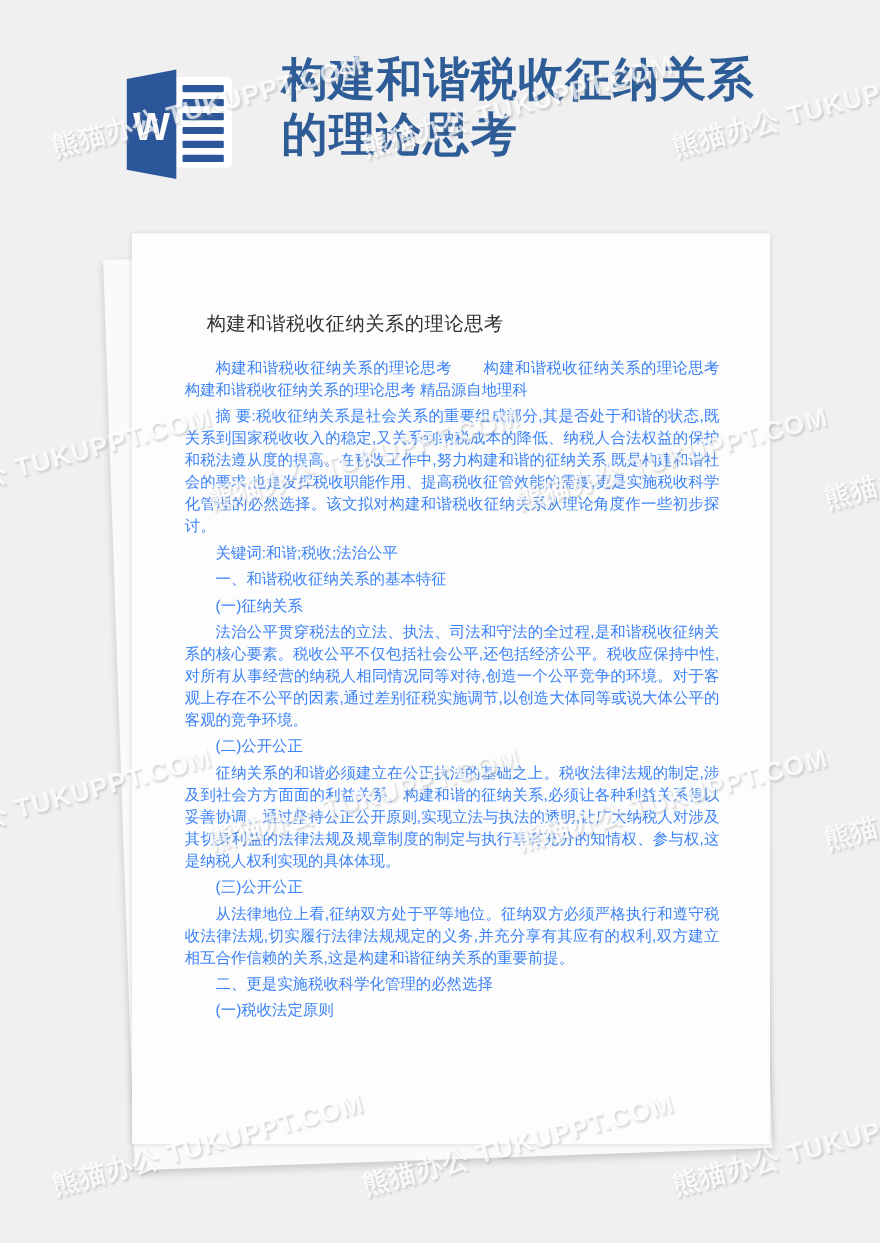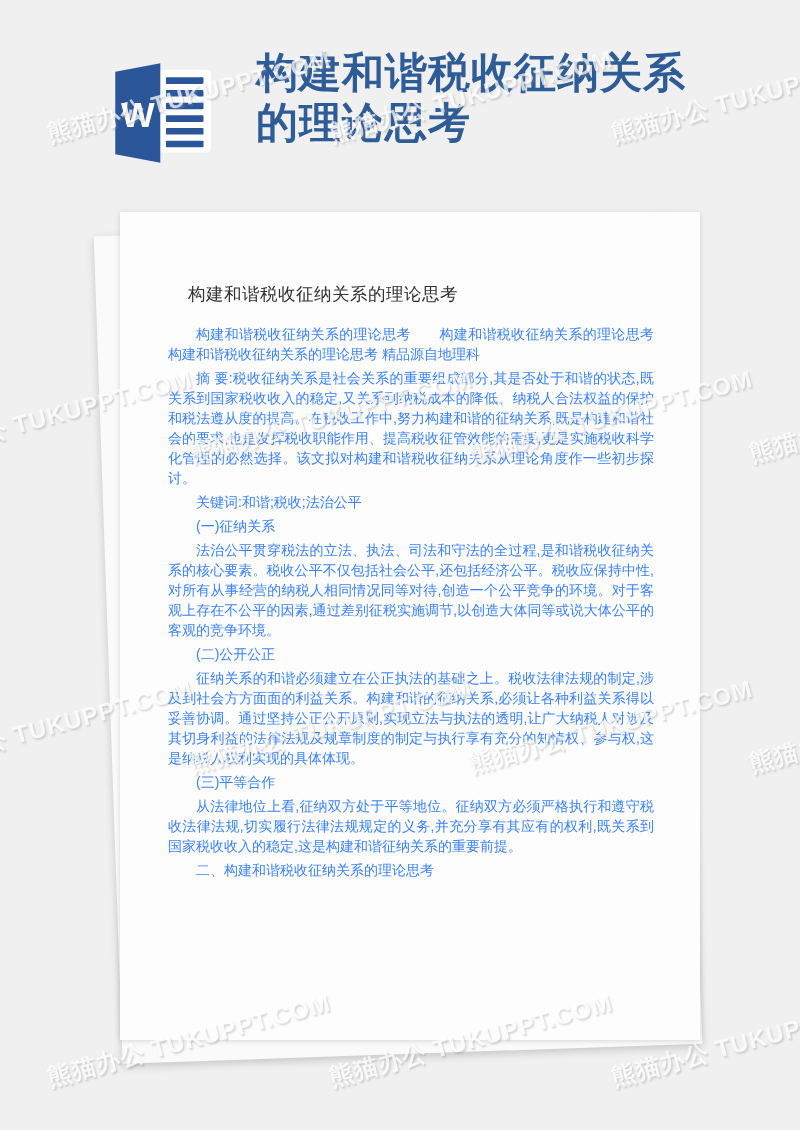--- a/index.html
+++ b/index.html
@@ -95,27 +95,29 @@
     <h1 class="page-title">构建和谐税收征纳关系的理论思考</h1>
   </div>
 
   <div class="paper back"></div>
   <div class="paper main">
     <h2 class="doc-title">构建和谐税收征纳关系的理论思考</h2>
     <div class="doc-body" id="doc-body">
         <p class="para">构建和谐税收征纳关系的理论思考　　构建和谐税收征纳关系的理论思考 构建和谐税收征纳关系的理论思考 精品源自地理科</p>
         <p class="para">摘 要:税收征纳关系是社会关系的重要组成部分,其是否处于和谐的状态,既关系到国家税收收入的稳定,又关系到纳税成本的降低、纳税人合法权益的保护和税法遵从度的提高。在税收工作中,努力构建和谐的征纳关系,既是构建和谐社会的要求,也是发挥税收职能作用、提高税收征管效能的需要,更是实施税收科学化管理的必然选择。该文拟对构建和谐税收征纳关系从理论角度作一些初步探讨。</p>
         <p class="para">关键词:和谐;税收;法治公平</p>
+        <p class="para">一、和谐税收征纳关系的基本特征</p>
         <p class="para">(一)征纳关系</p>
         <p class="para">法治公平贯穿税法的立法、执法、司法和守法的全过程,是和谐税收征纳关系的核心要素。税收公平不仅包括社会公平,还包括经济公平。税收应保持中性,对所有从事经营的纳税人相同情况同等对待,创造一个公平竞争的环境。对于客观上存在不公平的因素,通过差别征税实施调节,以创造大体同等或说大体公平的客观的竞争环境。</p>
         <p class="para">(二)公开公正</p>
         <p class="para">征纳关系的和谐必须建立在公正执法的基础之上。税收法律法规的制定,涉及到社会方方面面的利益关系。构建和谐的征纳关系,必须让各种利益关系得以妥善协调。通过坚持公正公开原则,实现立法与执法的透明,让广大纳税人对涉及其切身利益的法律法规及规章制度的制定与执行享有充分的知情权、参与权,这是纳税人权利实现的具体体现。</p>
-        <p class="para">(三)平等合作</p>
-        <p class="para">从法律地位上看,征纳双方处于平等地位。征纳双方必须严格执行和遵守税收法律法规,切实履行法律法规规定的义务,并充分享有其应有的权利,既关系到国家税收收入的稳定,这是构建和谐征纳关系的重要前提。</p>
-        <p class="para">二、构建和谐税收征纳关系的理论思考</p>
+        <p class="para">(三)公开公正</p>
+        <p class="para">从法律地位上看,征纳双方处于平等地位。征纳双方必须严格执行和遵守税收法律法规,切实履行法律法规规定的义务,并充分享有其应有的权利,双方建立相互合作信赖的关系,这是构建和谐征纳关系的重要前提。</p>
+        <p class="para">二、更是实施税收科学化管理的必然选择</p>
+        <p class="para">(一)税收法定原则</p>
       </div>
   </div>
 
   <div class="wm-layer" id="wm-layer">
       <div class="wm" style="left: 48px; top: 118px;">熊猫办公 TUKUPPT.COM</div>
       <div class="wm" style="left: 330px; top: 118px;">熊猫办公 TUKUPPT.COM</div>
       <div class="wm" style="left: 612px; top: 118px;">熊猫办公 TUKUPPT.COM</div>
       <div class="wm" style="left: -90px; top: 438px;">熊猫办公 TUKUPPT.COM</div>
       <div class="wm" style="left: 190px; top: 438px;">熊猫办公 TUKUPPT.COM</div>
       <div class="wm" style="left: 470px; top: 438px;">熊猫办公 TUKUPPT.COM</div>

